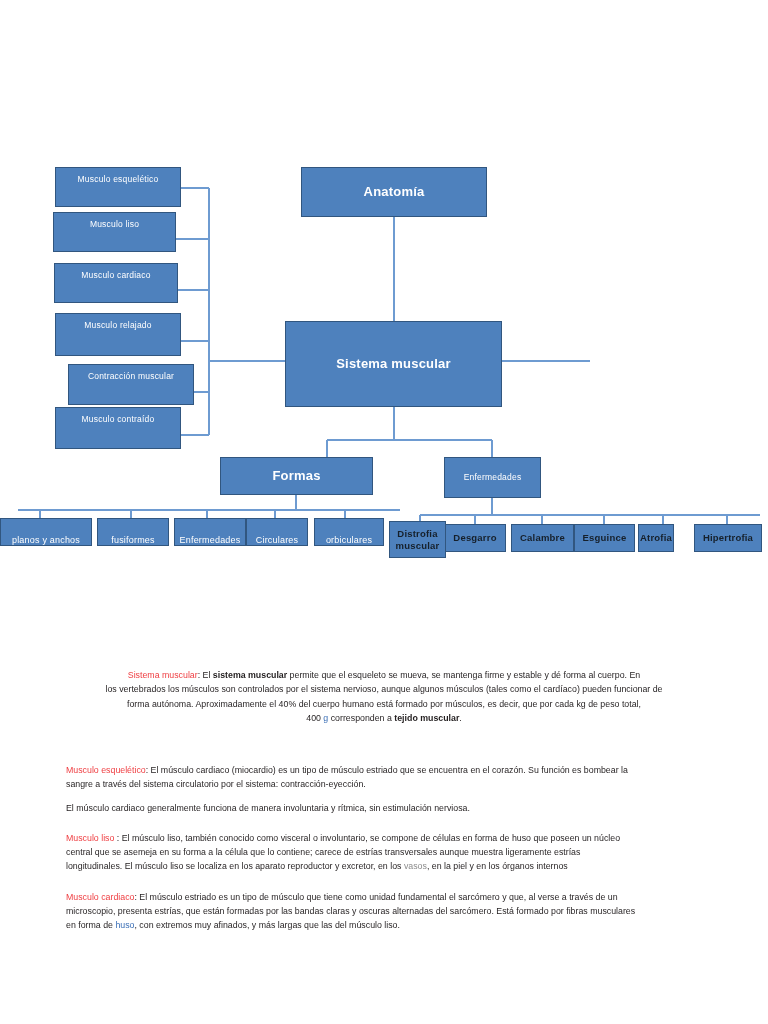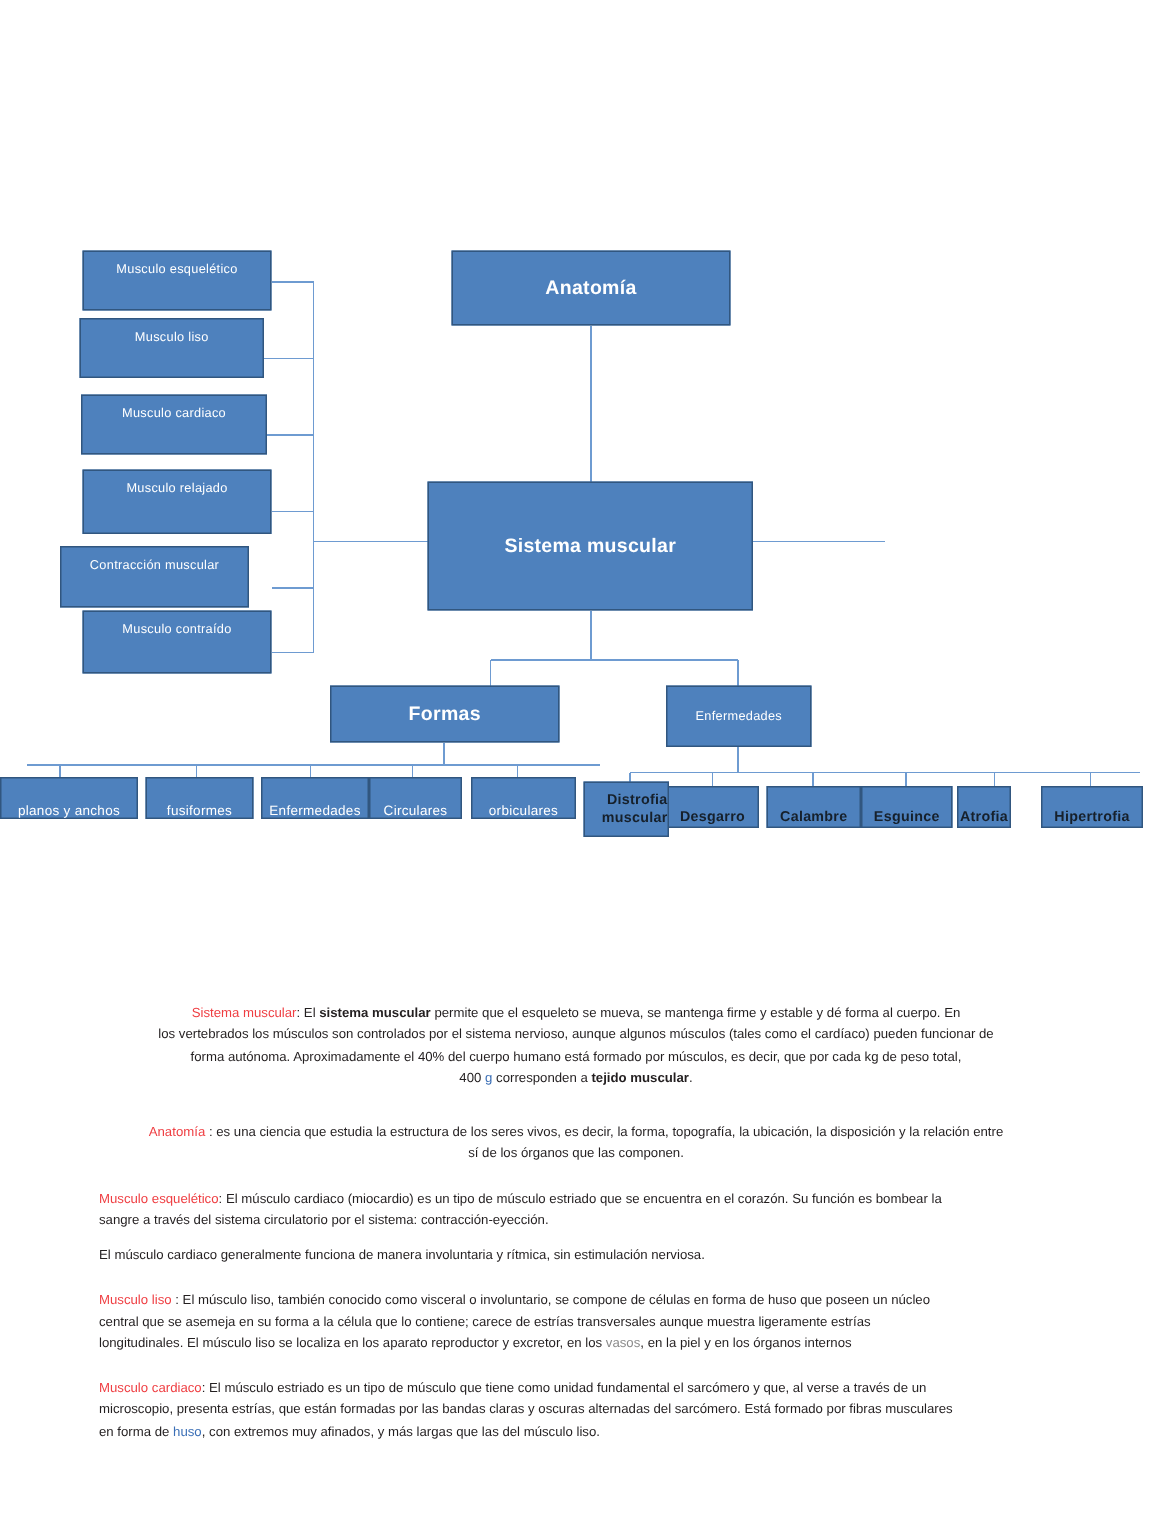--- a/index.html
+++ b/index.html
@@ -62,21 +62,21 @@
   .leaf {
     font-size: 9px;
     align-items: flex-end;
   }
 
   
   .dleaf {
     font-size: 9.5px;
     font-weight: bold;
     color: #16202b;
-    align-items: flex-end;
+    align-items: center;
   }
   .dleaf.big {
     font-size: 9.5px;
     line-height: 1.25;
     z-index: 5;
   }
 
   
   #prose {
     position: absolute;
@@ -159,21 +159,21 @@
   </div>
   <div class="node top chip" style="left:53px; top:212px; width:123px; height:40px;">
     <span>Musculo liso</span>
   </div>
   <div class="node top chip" style="left:54px; top:263px; width:124px; height:40px;">
     <span>Musculo cardiaco</span>
   </div>
   <div class="node top chip" style="left:55px; top:313px; width:126px; height:43px;">
     <span>Musculo relajado</span>
   </div>
-  <div class="node top chip" style="left:40px; top:364px; width:126px; height:41px;justify-content:center;">
+  <div class="node top chip" style="left:68px; top:364px; width:126px; height:41px;justify-content:center;">
     <span>Contracción muscular</span>
   </div>
   <div class="node top chip" style="left:55px; top:407px; width:126px; height:42px;">
     <span>Musculo  contraído</span>
   </div>
 
   <div class="node mid n-formas" style="left:220px; top:457px; width:153px; height:38px;justify-content:center;">
     <span>Formas</span>
   </div>
 
@@ -226,26 +226,20 @@
     </p>
     <p><span>los vertebrados los músculos son controlados por el sistema nervioso, aunque algunos músculos (tales como el cardíaco) pueden funcionar de</span></p>
     <p><span>forma autónoma. Aproximadamente el 40% del cuerpo humano está formado por músculos, es decir, que por cada kg de peso total,</span></p>
     <p>
       <span>400 </span><span class="link">g</span><span> corresponden a </span><span class="b">tejido muscular</span><span>.</span>
     </p>
   </div>
 
   <div class="gap-lg"></div>
 
-  <div class="para center">
-    <p>
-      <span class="kw">Anatomía</span><span> : es una ciencia que estudia la estructura de los seres vivos, es decir, la forma, topografía, la ubicación, la disposición y la relación entre</span>
-    </p>
-    <p><span>sí de los órganos que las componen.</span></p>
-  </div>
 
   <div class="gap-md"></div>
 
   <div class="para left">
     <p>
       <span class="kw">Musculo esquelético</span><span>: El músculo cardiaco (miocardio) es un tipo de músculo estriado que se encuentra en el corazón. Su función es bombear la</span>
     </p>
     <p><span>sangre a través del sistema circulatorio por el sistema: contracción-eyección.</span></p>
     <div class="gap-sm"></div>
     <p><span>El músculo cardiaco generalmente funciona de manera involuntaria y rítmica, sin estimulación nerviosa.</span></p>

